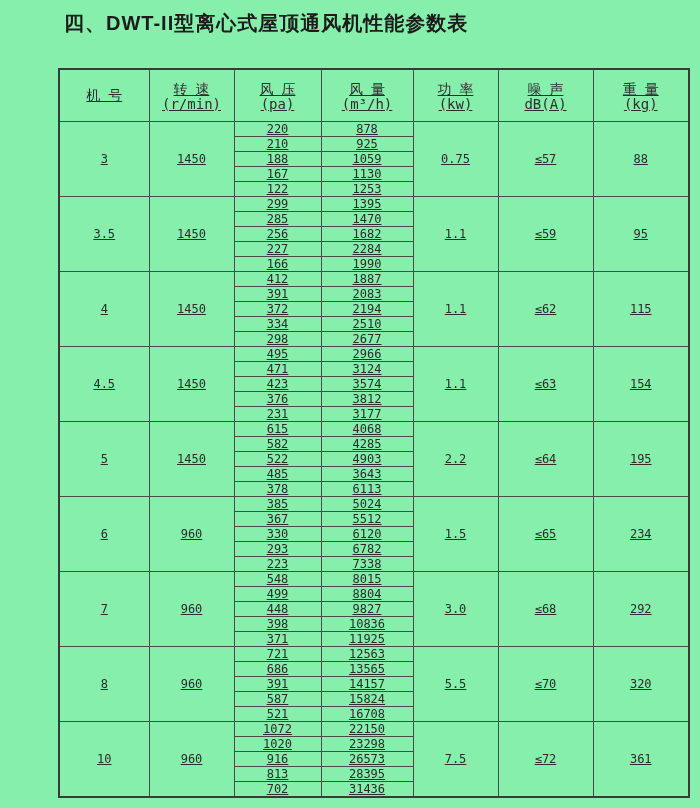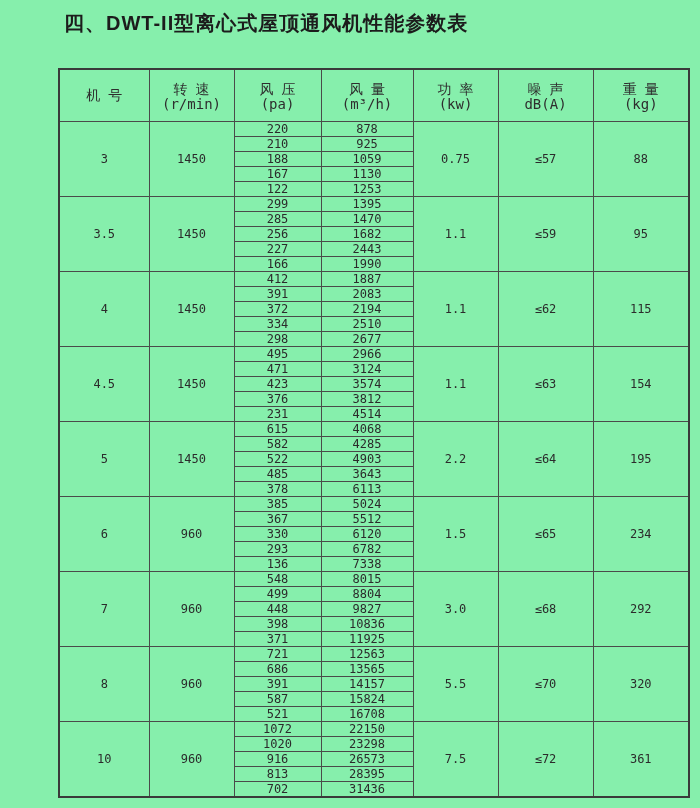--- a/index.html
+++ b/index.html
@@ -24,20 +24,21 @@
     white-space: pre;
   }
   table.spec-table {
     position: absolute;
     left: 58px;
     top: 68px;
     width: 630px;
     border-collapse: collapse;
     table-layout: fixed;
     border: 2px solid #3a3a3a;
+    text-decoration: underline;
   }
   .spec-table th, .spec-table td {
     border: 1px solid #4a4a4a;
     text-align: center;
     vertical-align: middle;
     padding: 0;
     overflow: hidden;
   }
   .spec-table thead th {
     height: 52px;
@@ -158,21 +159,21 @@
         <tr>
           <td>285</td>
           <td>1470</td>
         </tr>
         <tr>
           <td>256</td>
           <td>1682</td>
         </tr>
         <tr>
           <td>227</td>
-          <td>2443</td>
+          <td>2284</td>
         </tr>
         <tr>
           <td>166</td>
           <td>1990</td>
         </tr>
         <tr>
           <td rowspan="5">4</td>
           <td rowspan="5">1450</td>
           <td>412</td>
           <td>1887</td>
@@ -212,21 +213,21 @@
         <tr>
           <td>423</td>
           <td>3574</td>
         </tr>
         <tr>
           <td>376</td>
           <td>3812</td>
         </tr>
         <tr>
           <td>231</td>
-          <td>4514</td>
+          <td>3177</td>
         </tr>
         <tr>
           <td rowspan="5">5</td>
           <td rowspan="5">1450</td>
           <td>615</td>
           <td>4068</td>
           <td rowspan="5">2.2</td>
           <td rowspan="5">≤64</td>
           <td rowspan="5">195</td>
         </tr>
@@ -261,21 +262,21 @@
         </tr>
         <tr>
           <td>330</td>
           <td>6120</td>
         </tr>
         <tr>
           <td>293</td>
           <td>6782</td>
         </tr>
         <tr>
-          <td>136</td>
+          <td>223</td>
           <td>7338</td>
         </tr>
         <tr>
           <td rowspan="5">7</td>
           <td rowspan="5">960</td>
           <td>548</td>
           <td>8015</td>
           <td rowspan="5">3.0</td>
           <td rowspan="5">≤68</td>
           <td rowspan="5">292</td>

